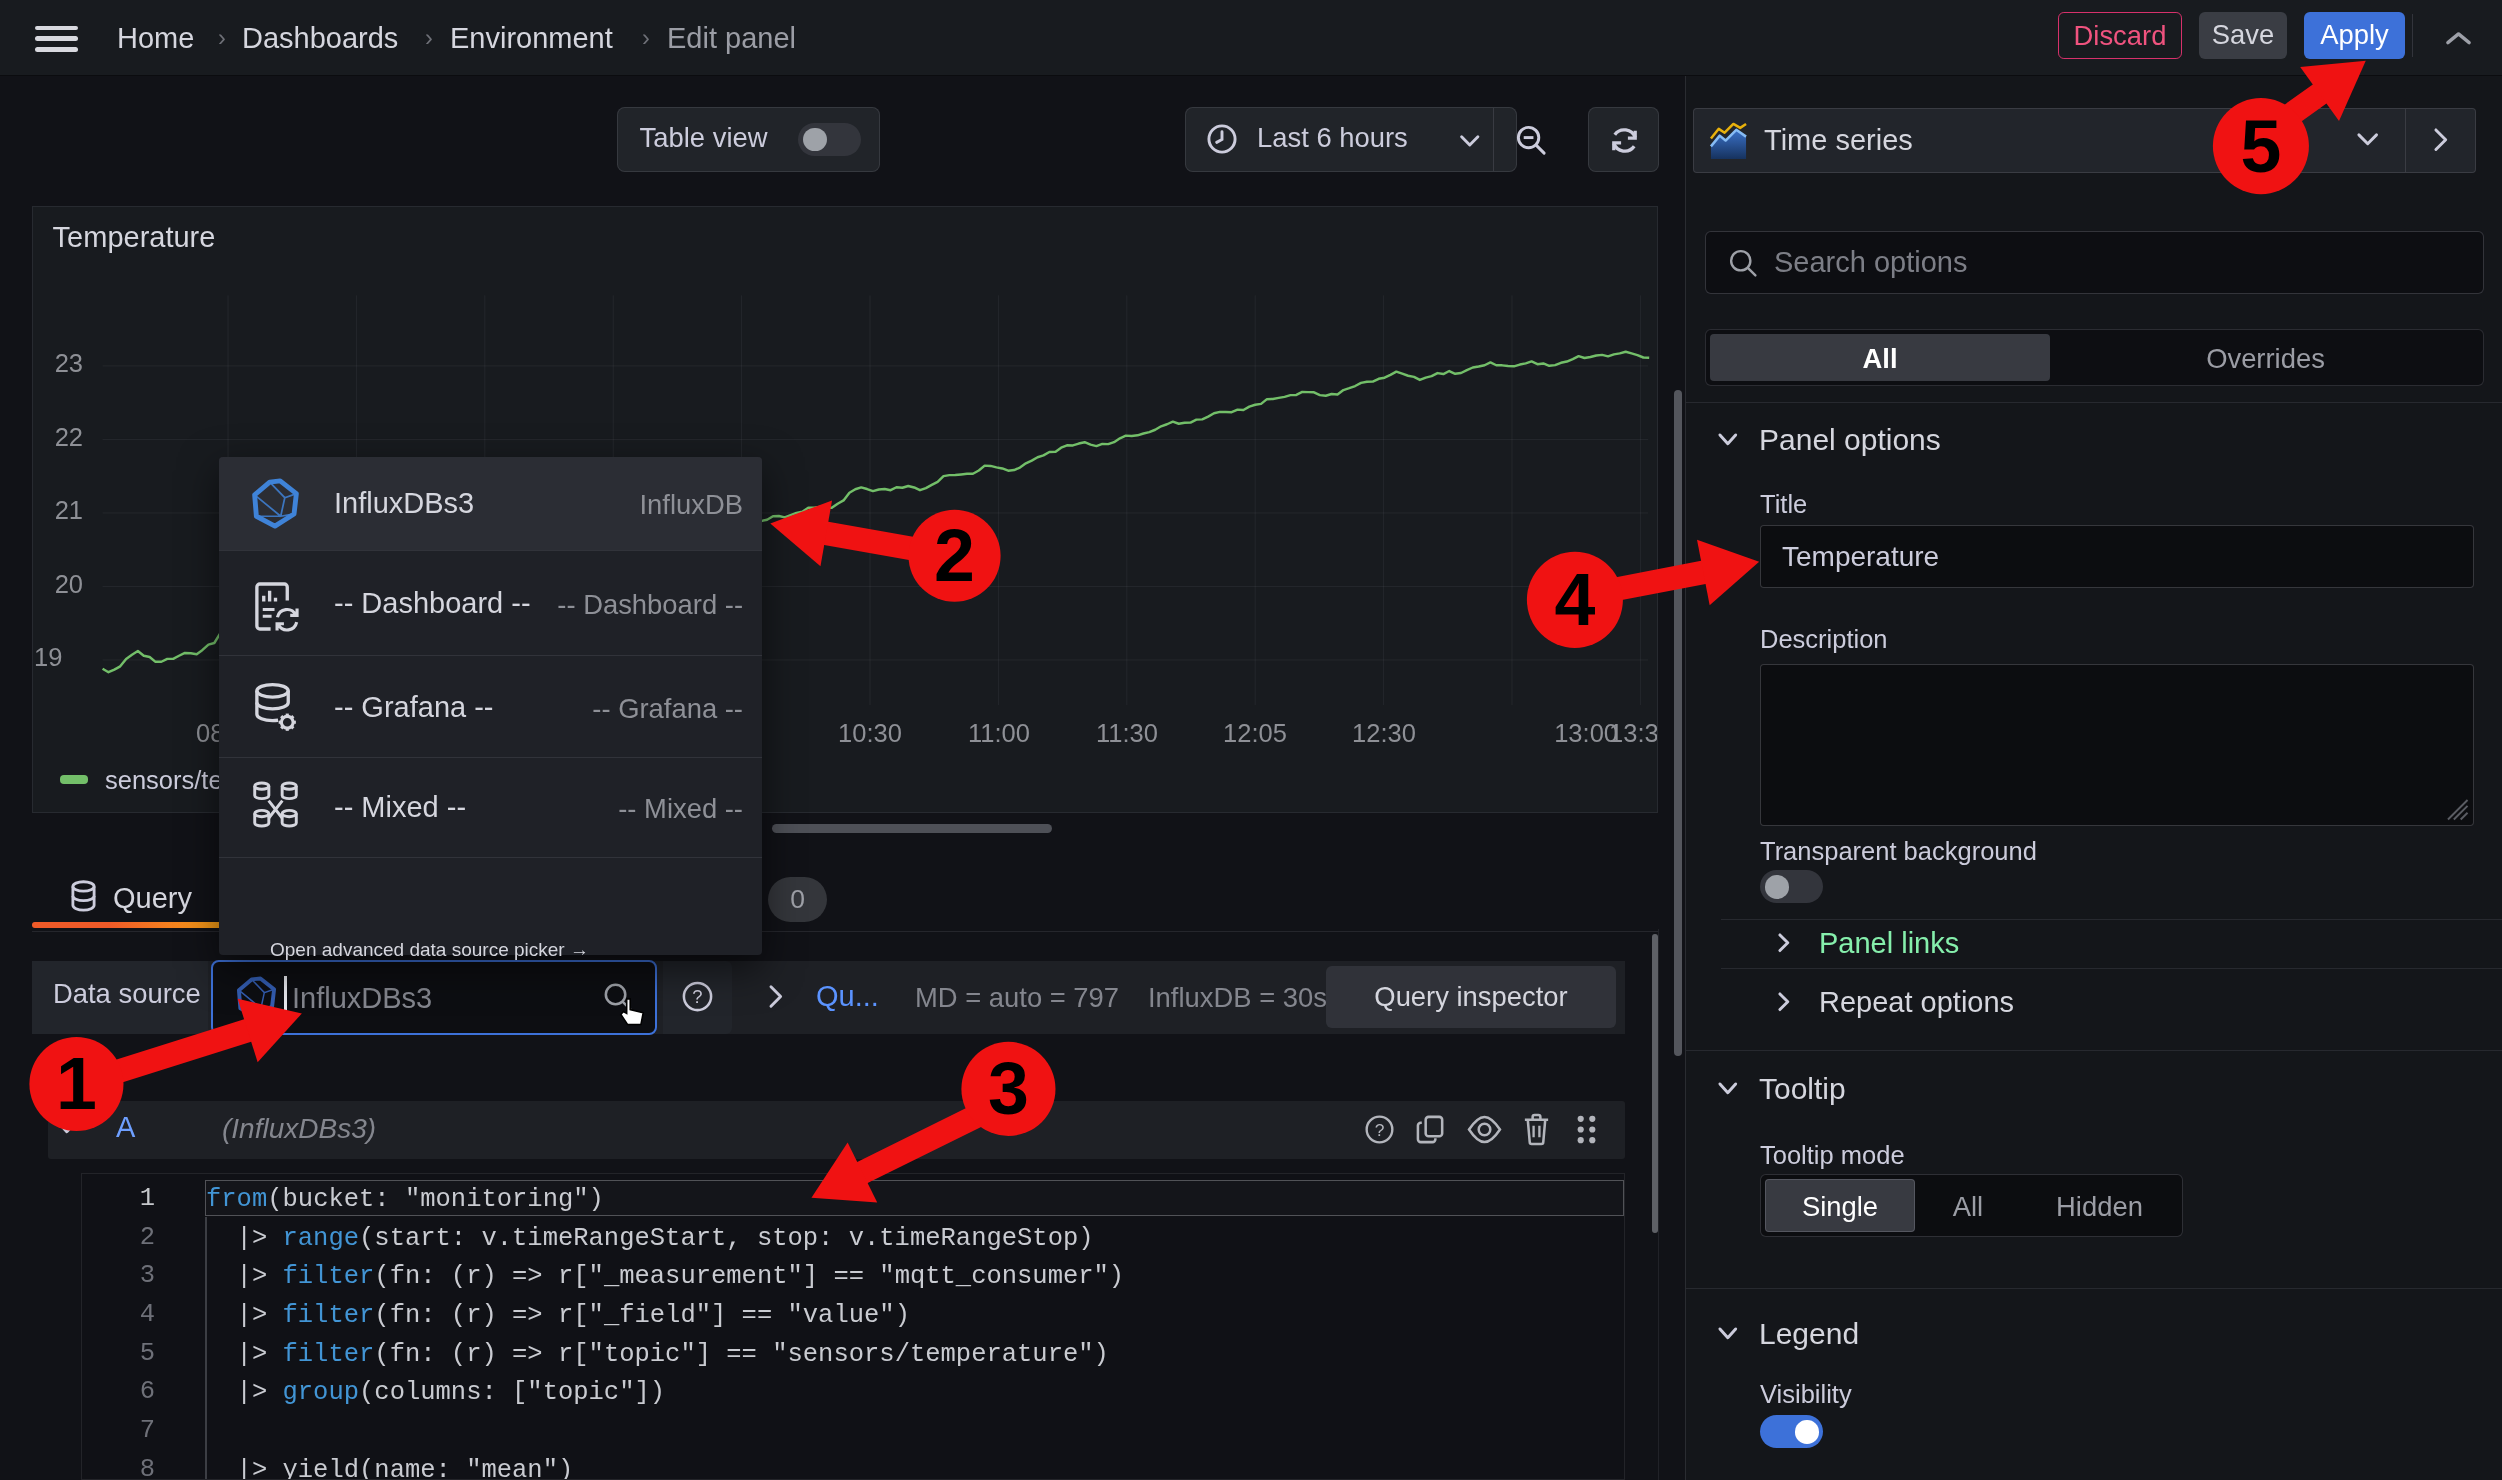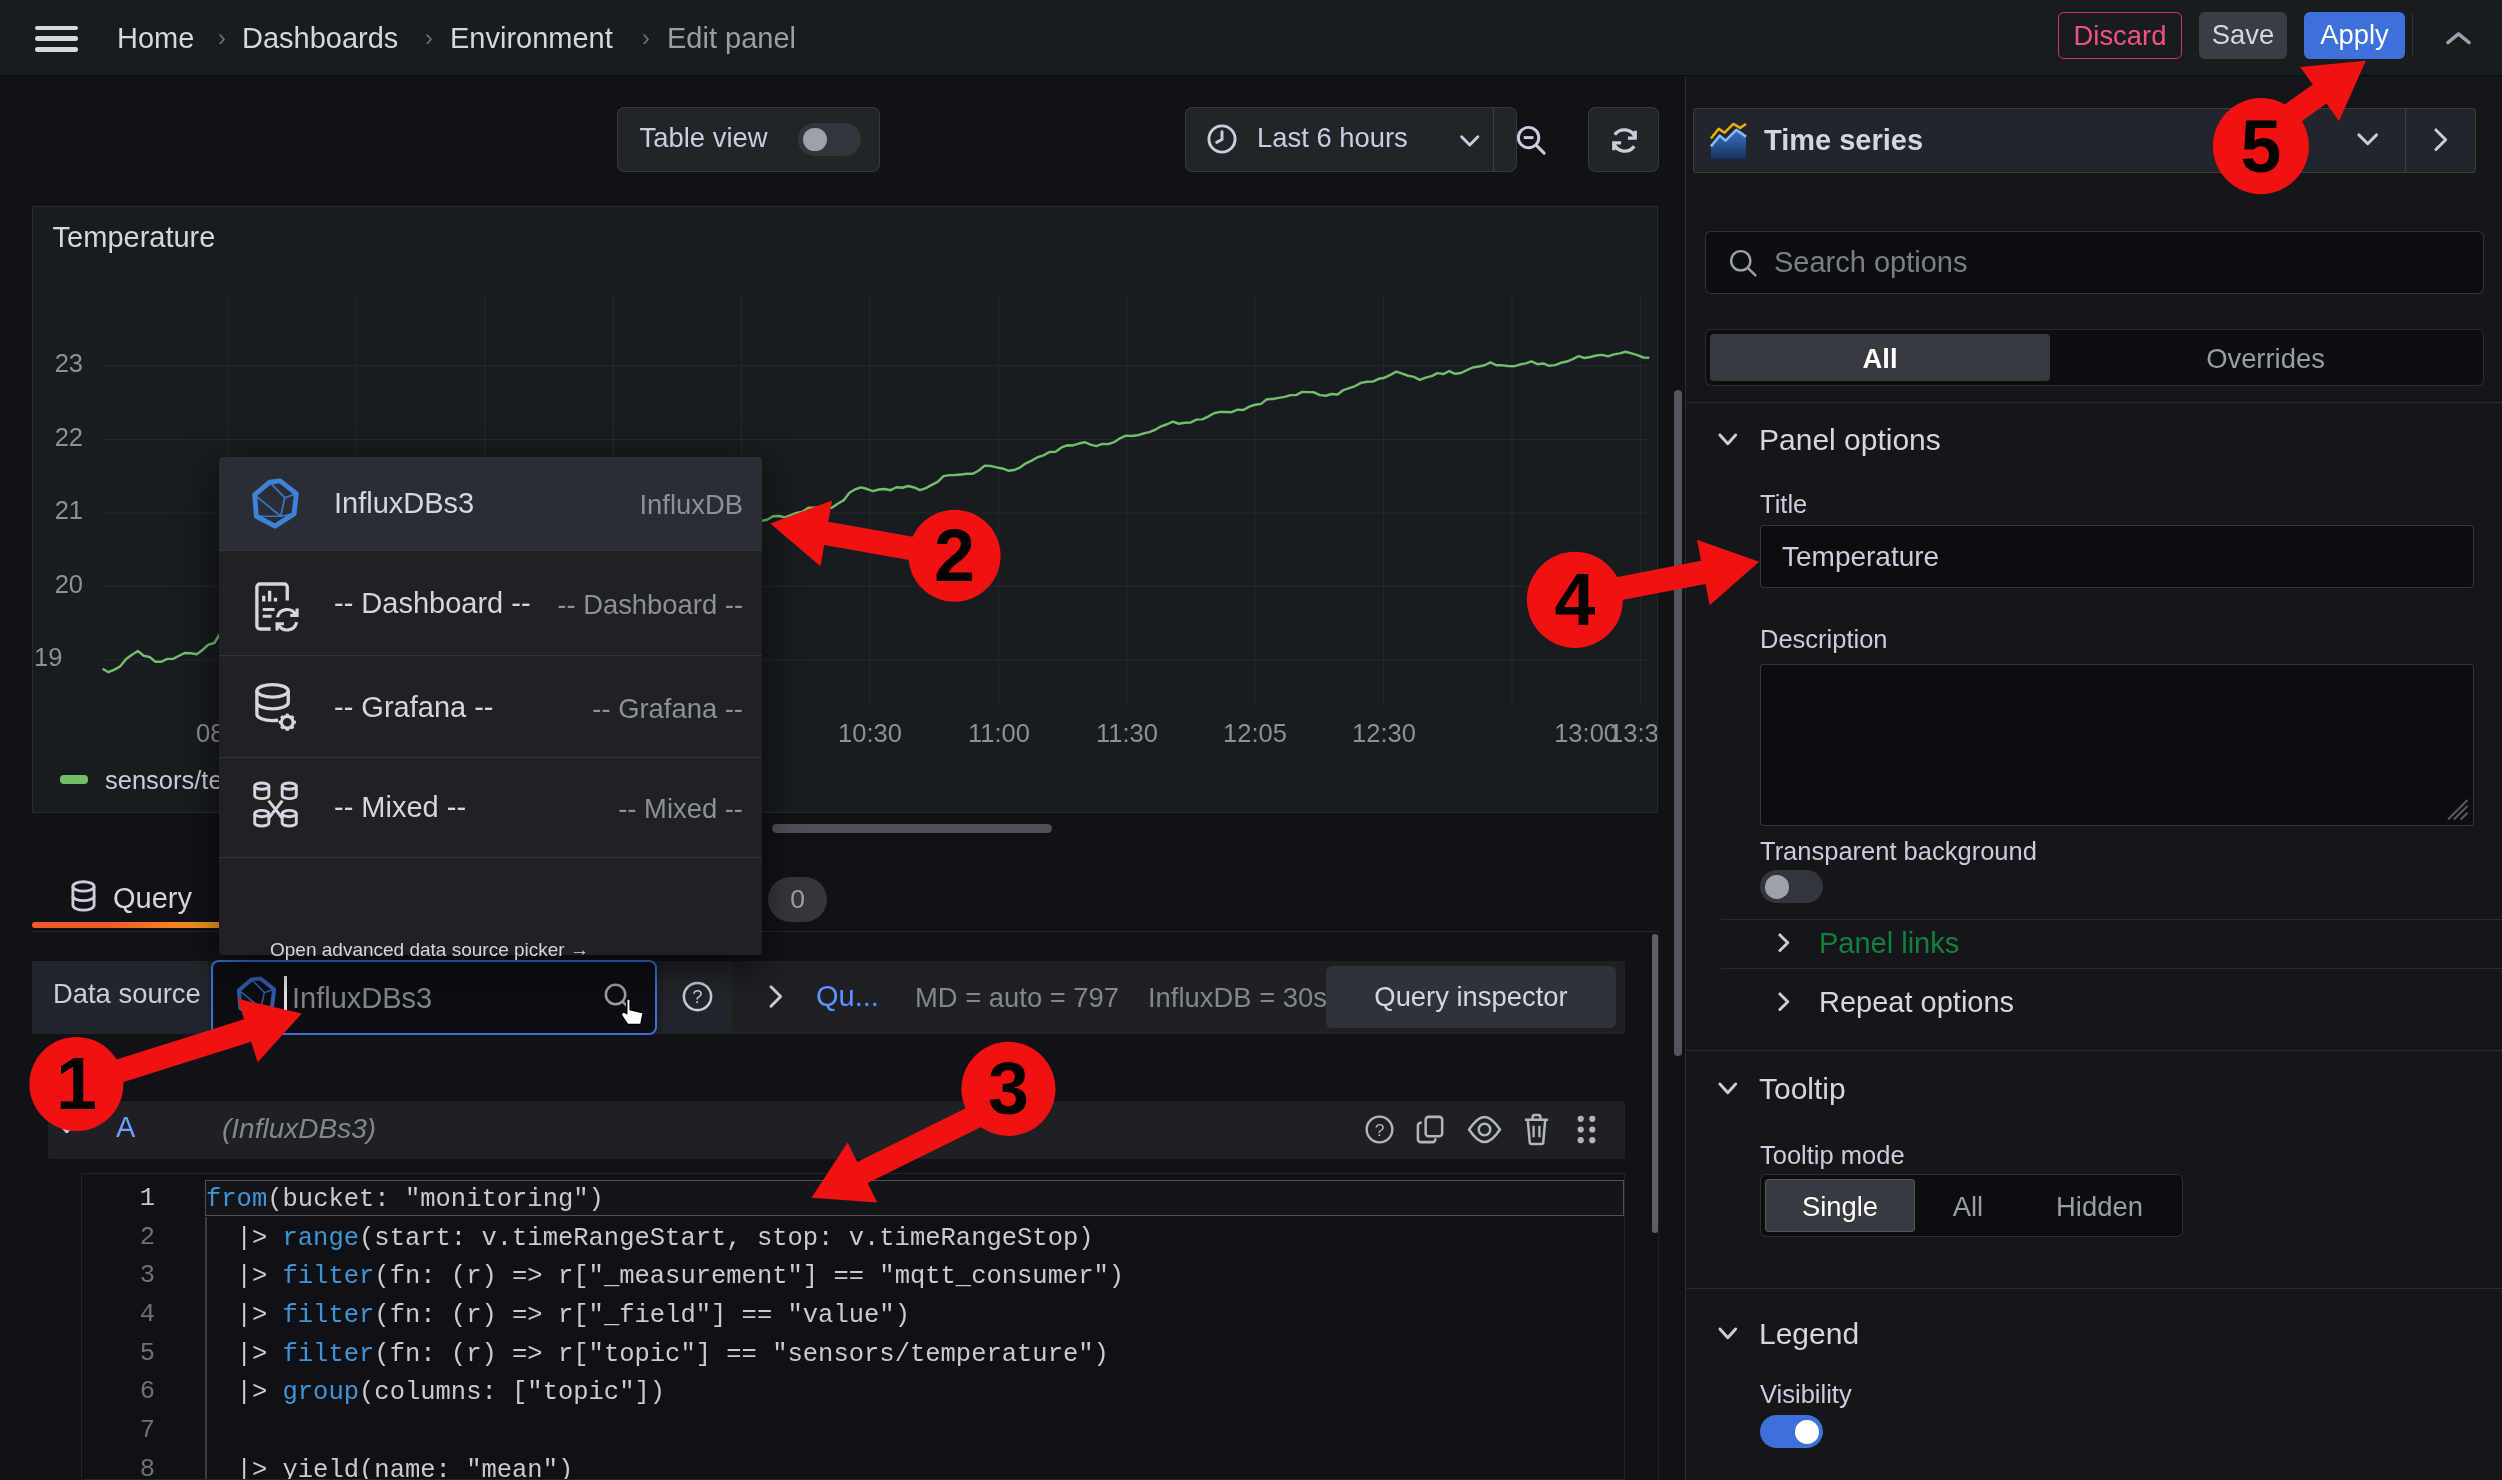--- a/index.html
+++ b/index.html
@@ -233,21 +233,21 @@
   <defs>
         <linearGradient id="tsg" x1="0" y1="0" x2="0" y2="1">
     <stop offset="0" stop-color="#3B72C9"></stop>
           <stop offset="1" stop-color="#16325E"></stop>
         </linearGradient>
       </defs>
   <path d="M2 25 L11 14 L17 19 L28 8 L38 15 L38 38 L2 38 Z" fill="url(#tsg)"></path>
   <path d="M2 25 L11 14 L17 19 L28 8 L38 15" stroke="#86BCF5" stroke-width="2.6" fill="none" stroke-linejoin="round"></path>
   <path d="M2 17 L10 7 L16 11 L25 2 L32 6 L38 2" stroke="#E8B10C" stroke-width="2.6" fill="none" stroke-linejoin="round"></path>
 </svg>
-  <div class="abs" style="left:1764px;top:124px;font-size:29px;color:#D5D6DE;font-weight:bold;">Time series</div>
+  <div class="abs" style="left:1764px;top:124px;font-size:29px;color:#D5D6DE;">Time series</div>
   <svg class="abs" style="left:2354px;top:130px;" width="27.4" height="19.6" viewBox="0 0 28 20">
       <path d="M5 5 L14 14 L23 5" stroke="#CCCCDC" stroke-width="3" fill="none" stroke-linecap="round" stroke-linejoin="round"></path>
     </svg>
   <div class="abs" style="left:2405px;top:109px;width:1px;height:63px;background:rgba(204,204,220,0.14);"></div>
   <svg class="abs" style="left:2431px;top:126px;" width="19.6" height="27.4" viewBox="0 0 20 28">
       <path d="M5 4 L15 14 L5 24" stroke="#CCCCDC" stroke-width="3" fill="none" stroke-linecap="round" stroke-linejoin="round"></path>
     </svg>
   <div class="abs" style="left:1705px;top:231px;width:779px;height:63px;background:#0D0E12;border:1px solid rgba(204,204,220,0.20);border-radius:5.9px;"></div>
   <svg class="abs" style="left:1727px;top:247px;" width="33" height="33" viewBox="0 0 36 36">
   <circle cx="15" cy="15" r="10.5" stroke="#9EA1A8" stroke-width="2.6" fill="none"></circle>
@@ -271,21 +271,21 @@
   <svg class="abs" style="left:2446px;top:798px;" width="23.5" height="23.5" viewBox="0 0 24 24">
   <path d="M22 8 L8 22 M22 15 L15 22 M22 2 L2 22" stroke="#5A5C63" stroke-width="2" fill="none"></path>
     </svg>
   <div class="abs" style="left:1760px;top:837px;font-size:25.5px;color:#CCCCDC;">Transparent background</div>
   <div class="abs" style="left:1760px;top:870px;width:63px;height:33px;border-radius:16.7px;background:#33353C;"></div>
   <div class="abs" style="left:1765px;top:875px;width:23.5px;height:23.5px;border-radius:50%;background:#9EA2A8;"></div>
   <div class="abs hairline" style="left:1721px;top:919px;width:781px;height:1px;"></div>
   <svg class="abs" style="left:1776px;top:931px;" width="15.7" height="23.5" viewBox="0 0 16 24">
       <path d="M4 4 L12 12 L4 20" stroke="#CCCCDC" stroke-width="3" fill="none" stroke-linecap="round" stroke-linejoin="round"></path>
     </svg>
-  <div class="abs" style="left:1819px;top:927px;font-size:29px;color:#15803d;">Panel links</div>
+  <div class="abs" style="left:1819px;top:927px;font-size:29px;color:#86efac;">Panel links</div>
   <div class="abs hairline" style="left:1721px;top:968px;width:781px;height:1px;"></div>
   <svg class="abs" style="left:1776px;top:990px;" width="15.7" height="23.5" viewBox="0 0 16 24">
       <path d="M4 4 L12 12 L4 20" stroke="#CCCCDC" stroke-width="3" fill="none" stroke-linecap="round" stroke-linejoin="round"></path>
     </svg>
   <div class="abs" style="left:1819px;top:986px;font-size:29px;color:#D5D6DE;">Repeat options</div>
   <div class="abs hairline" style="left:1686px;top:1050px;width:816px;height:1px;"></div>
   <svg class="abs" style="left:1717px;top:1081px;" width="21.6" height="15.7" viewBox="0 0 22 16">
       <path d="M3 3 L11 12 L19 3" stroke="#CCCCDC" stroke-width="3" fill="none" stroke-linecap="round" stroke-linejoin="round"></path>
     </svg>
   <div class="abs" style="left:1759px;top:1072px;font-size:30px;font-weight:500;color:#D5D6DE;">Tooltip</div>

